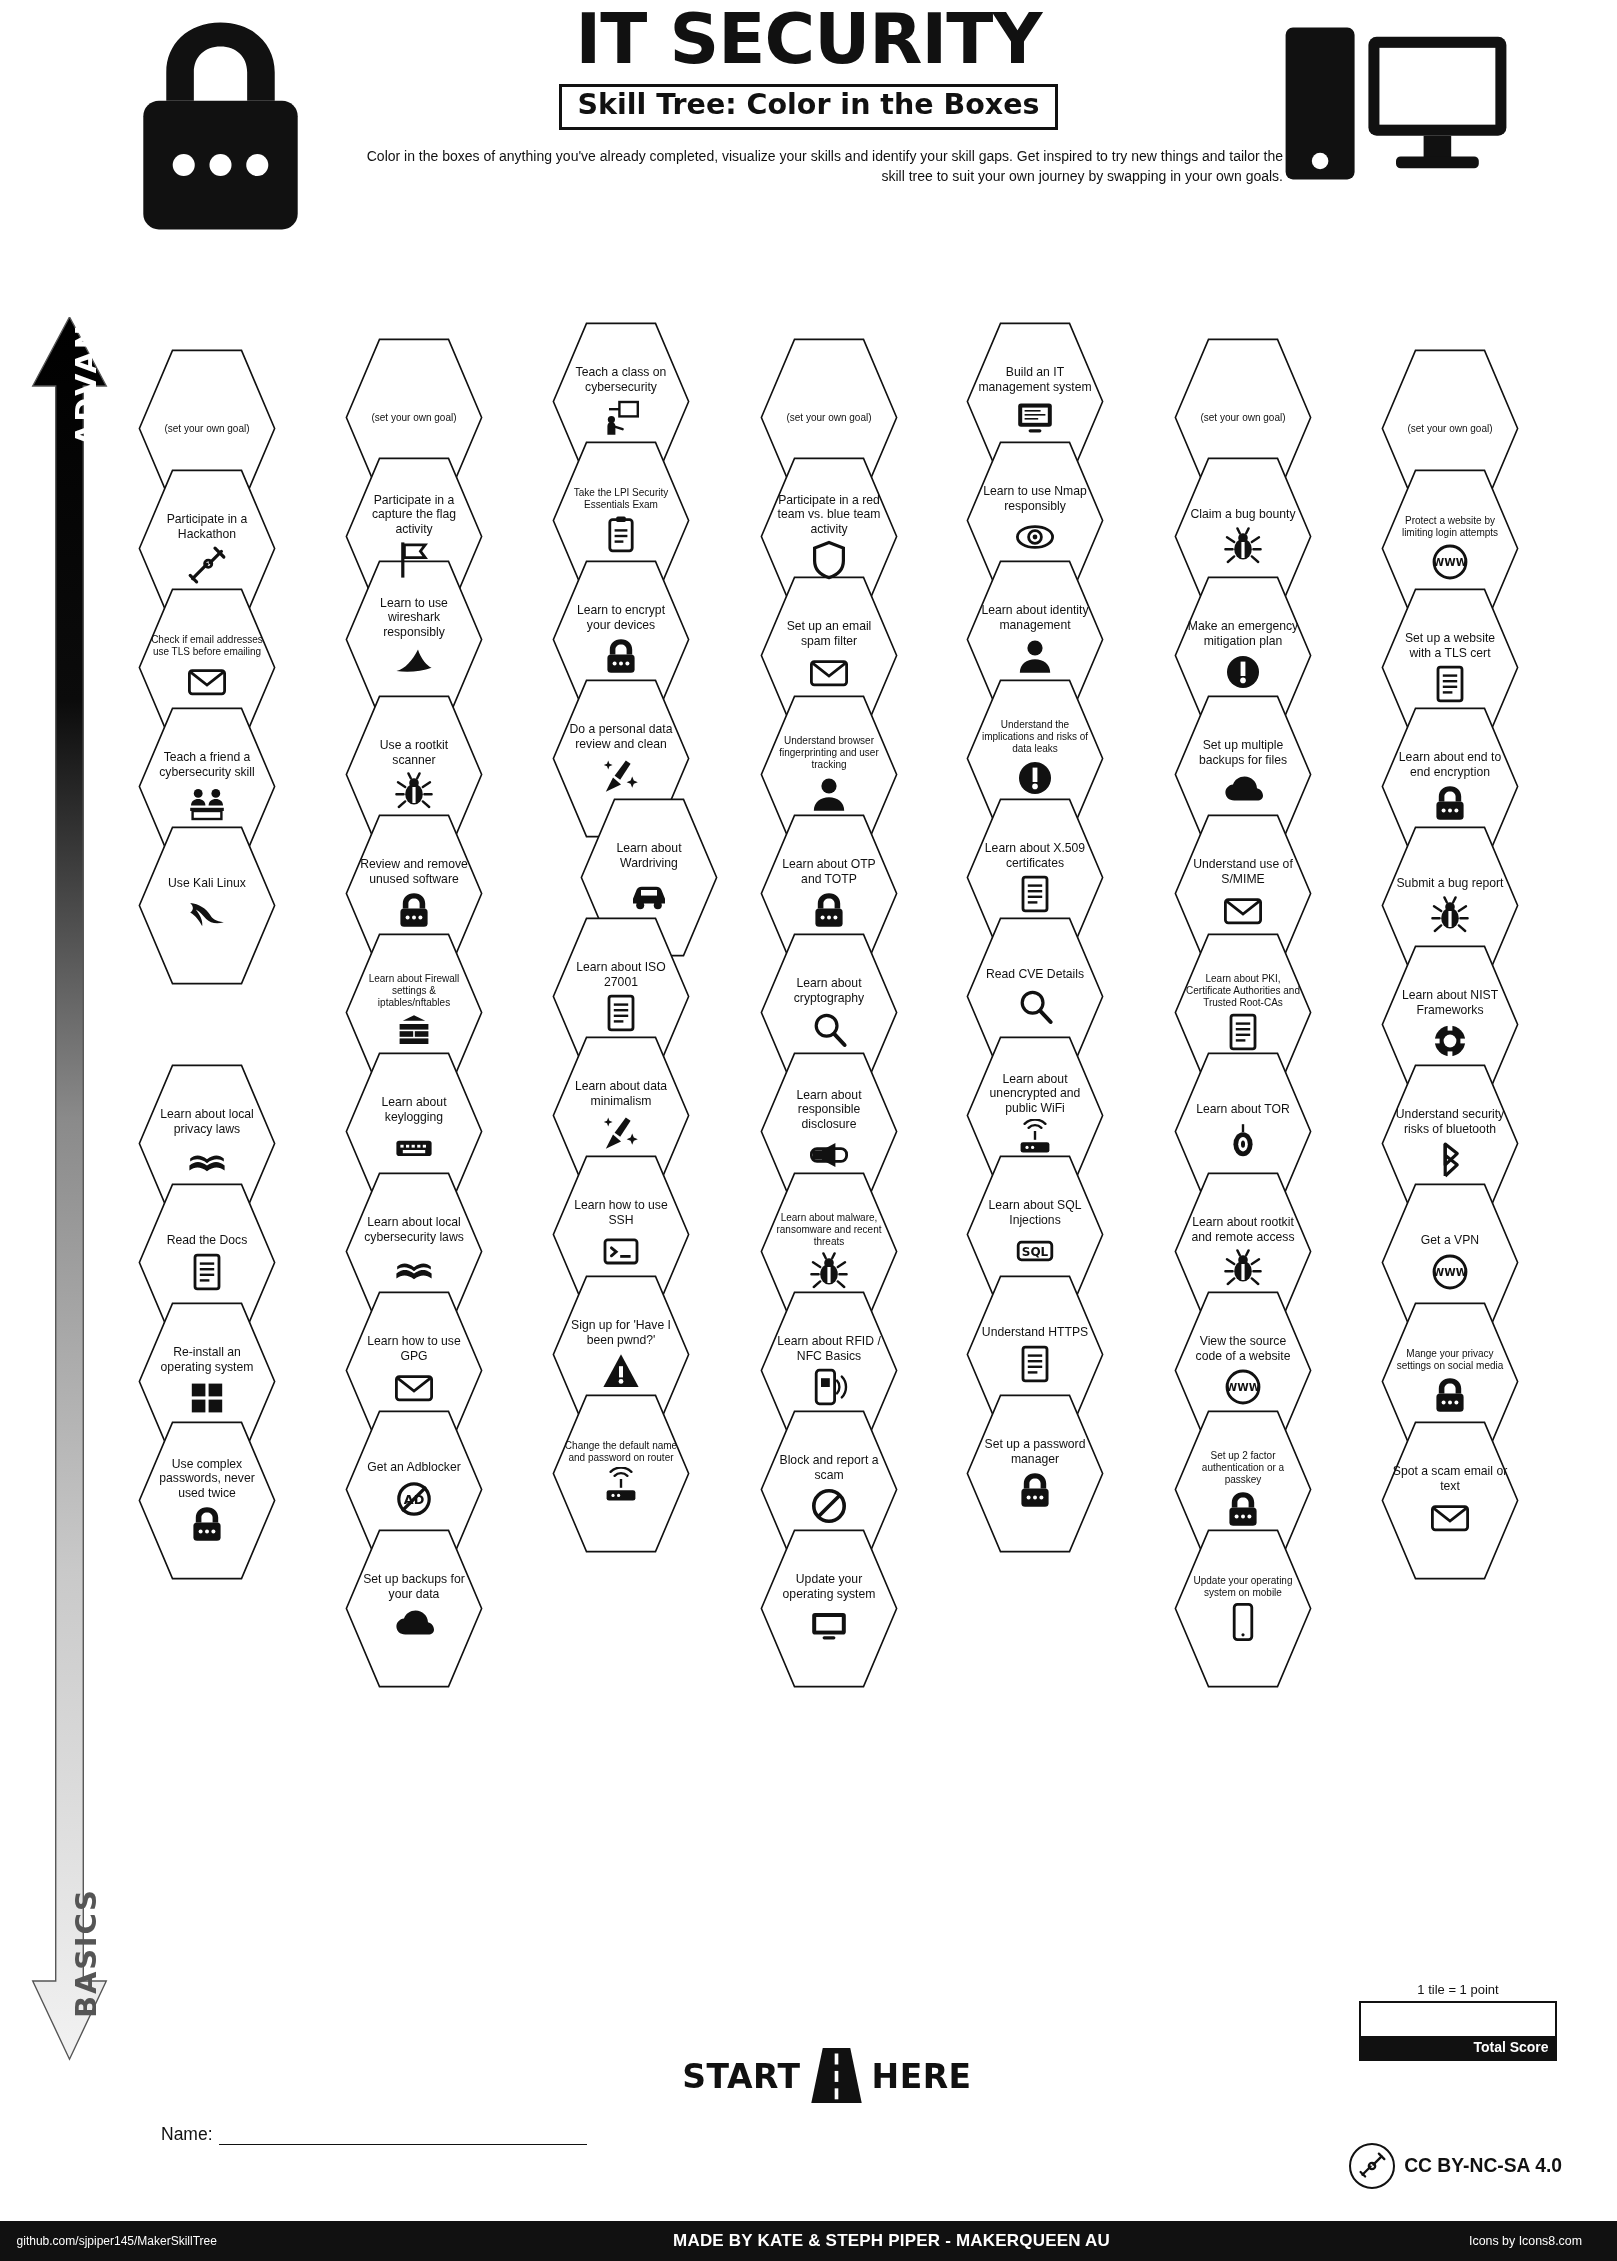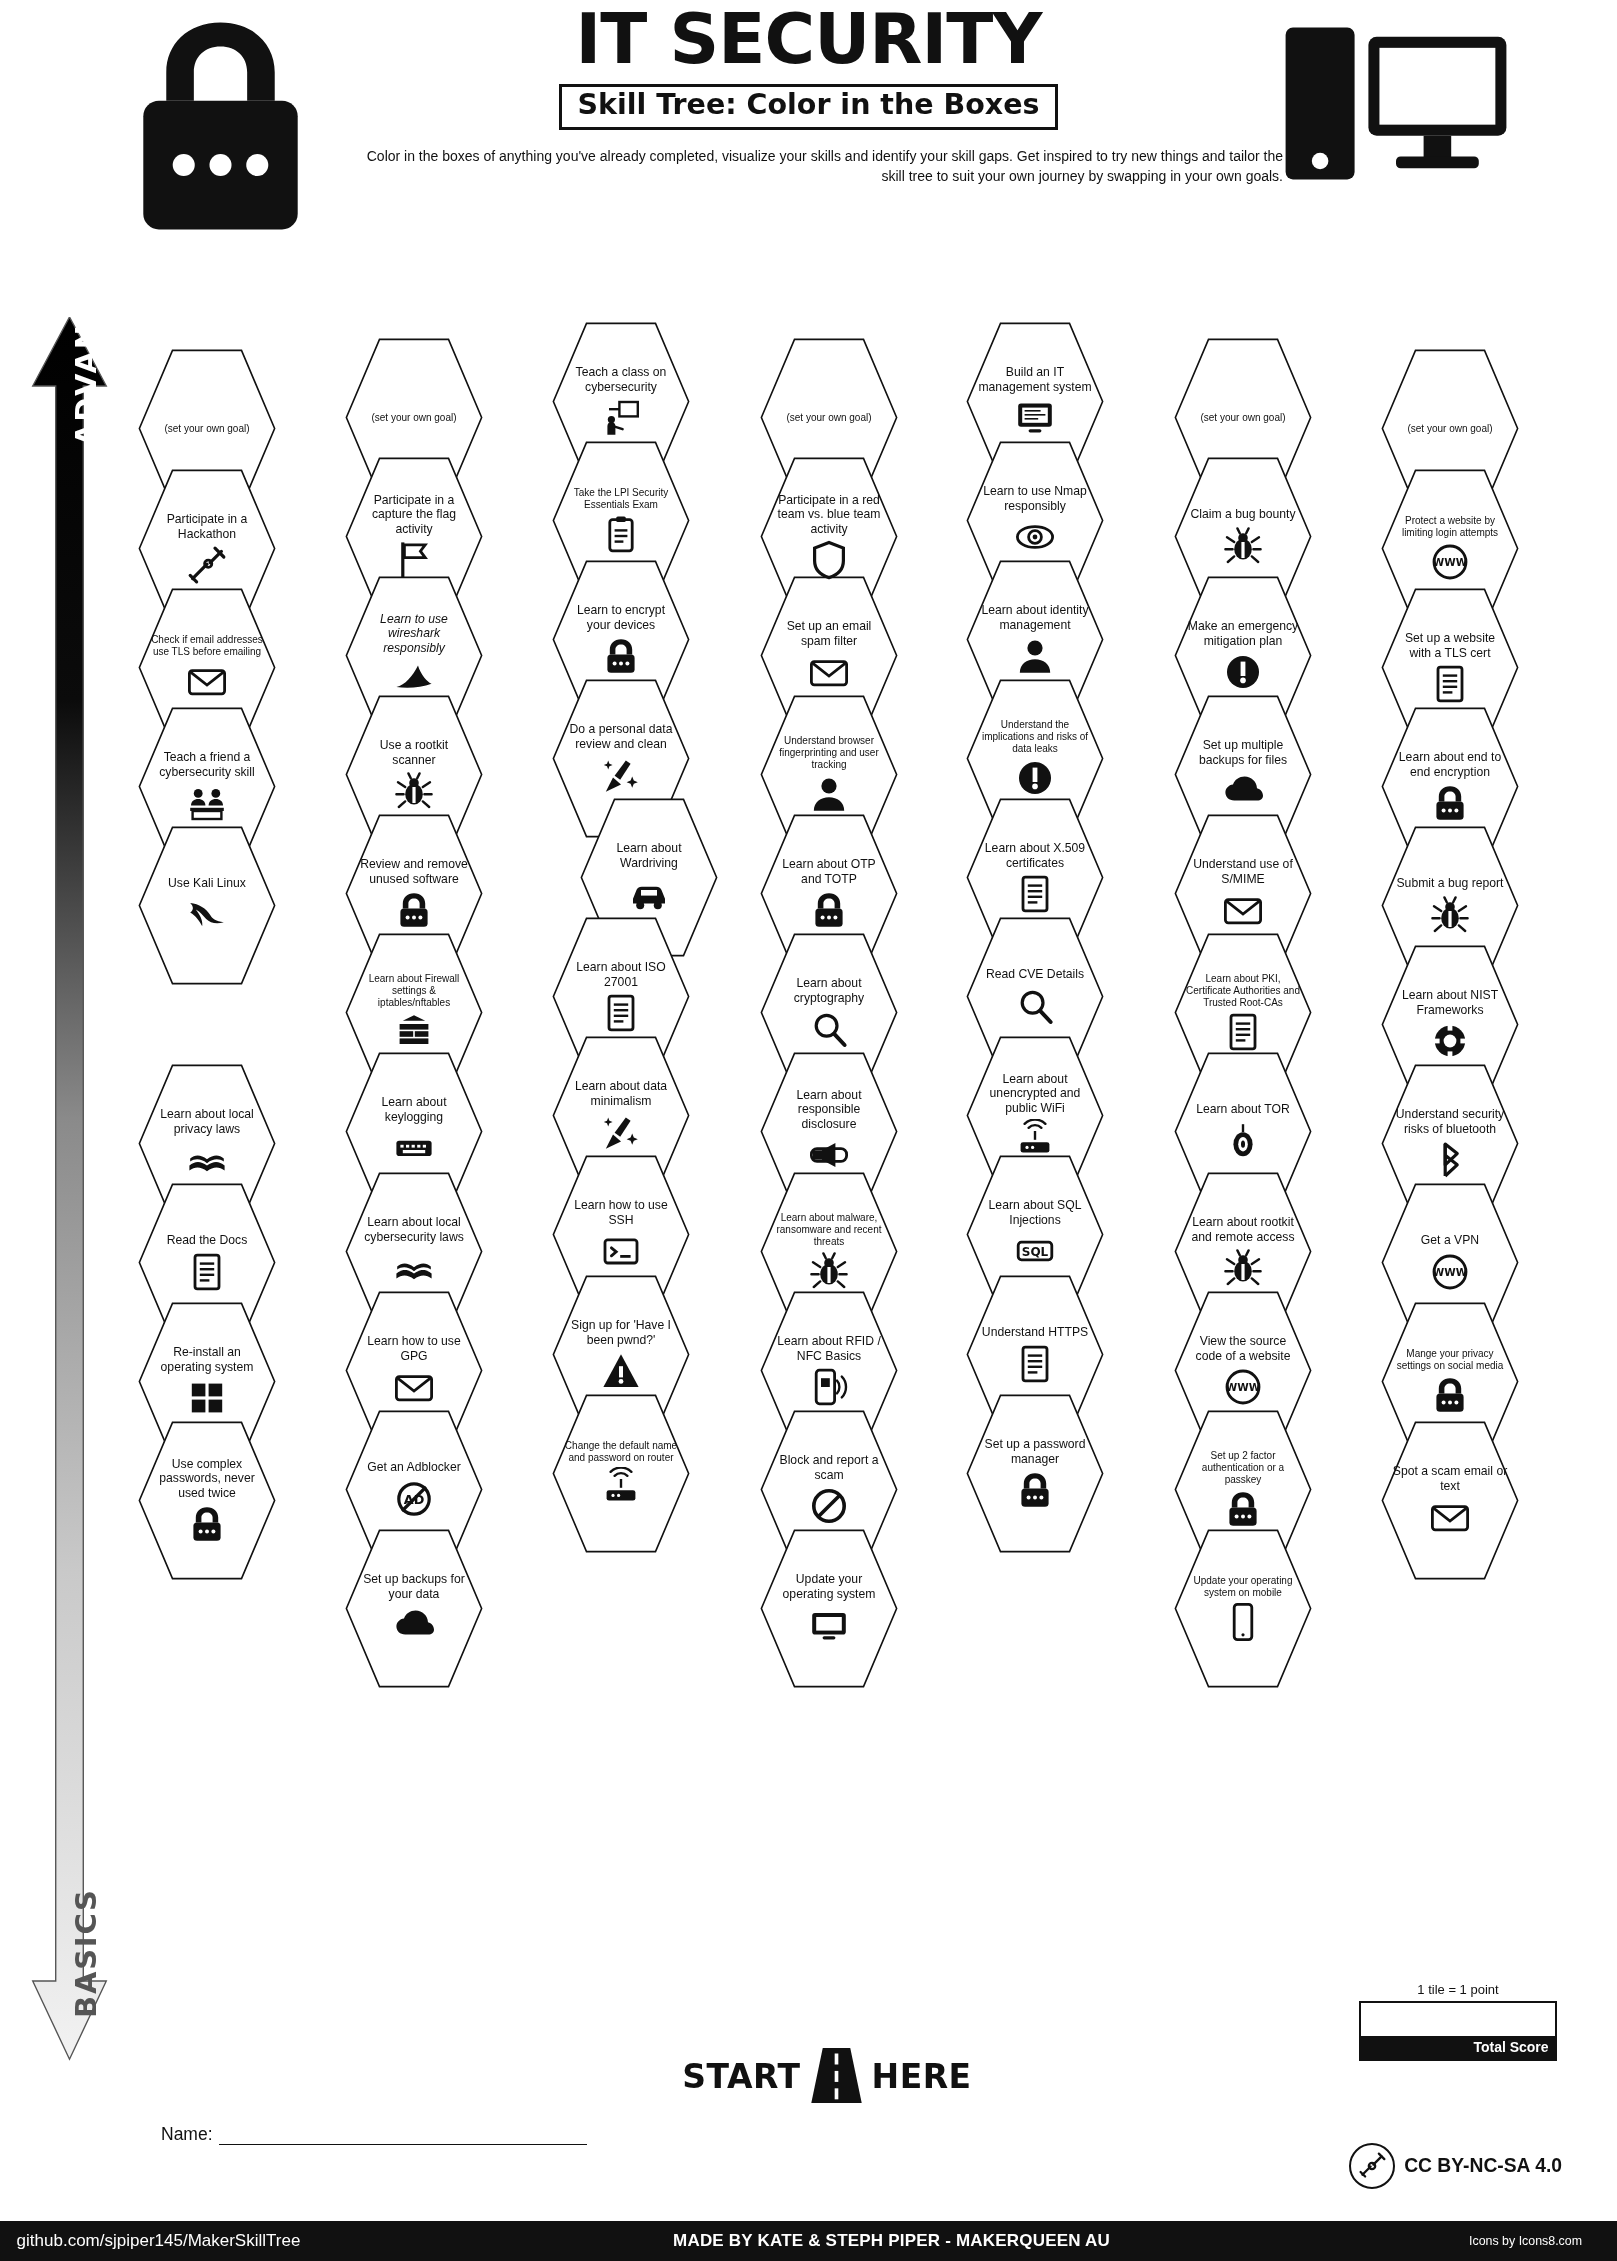--- a/index.html
+++ b/index.html
@@ -207,21 +207,21 @@
   #footer {
     position: absolute;
     left: 0; bottom: 0;
     width: 100%;
     height: 40px;
     background: #111;
     color: #fff;
     display: flex;
     align-items: center;
   }
-  #footer .left { font-size: 17px; padding-left: 16.6px; width: 359px; }
+  #footer .left { font-size: 12px; padding-left: 16.6px; width: 359px; }
   #footer .center { flex: 1; text-align: center; font-size: 17px; font-weight: 700; letter-spacing: 0.2px; }
   #footer .right { font-size: 12.4px; padding-right: 35px; width: 193px; text-align: right; }
 </style>
 </head>
 <body>
 
 <div id="header">
 
   <div id="lock-icon">
     <svg viewBox="0 0 380 470" width="175" height="216" aria-hidden="true">
@@ -418,21 +418,21 @@
       <div class="inner">
         <div class="lbl">Participate in a capture the flag activity</div>
         <div class="ic">
           <svg viewBox="0 0 100 100" width="40" height="40" aria-hidden="true">
             <rect x="18" y="6" width="8" height="88" fill="#111"></rect>
             <path d="M26 12h52l-12 16 12 16H26z" fill="none" stroke="#111" stroke-width="7"></path>
           </svg>
         </div>
       </div>
     </div>
-    <div class="hex" style="left: 345px; top: 576px; font-style: italic;">
+    <div class="hex" style="left: 345px; top: 560px;">
       <svg class="hexbg" viewBox="0 0 300 345" preserveAspectRatio="none" aria-hidden="true">
         <polygon points="75,3 225,3 297,172.5 225,342 75,342 3,172.5" fill="#ffffff" stroke="#111" stroke-width="3.5"></polygon>
       </svg>
       <div class="inner">
         <div class="lbl">Learn to use wireshark responsibly</div>
         <div class="ic">
           <svg viewBox="0 0 100 100" width="40" height="40" aria-hidden="true">
             <path d="M6 70c22-6 40-26 54-54 6 22 24 42 34 46-26 10-62 12-88 8z" fill="#111"></path>
           </svg>
         </div>

